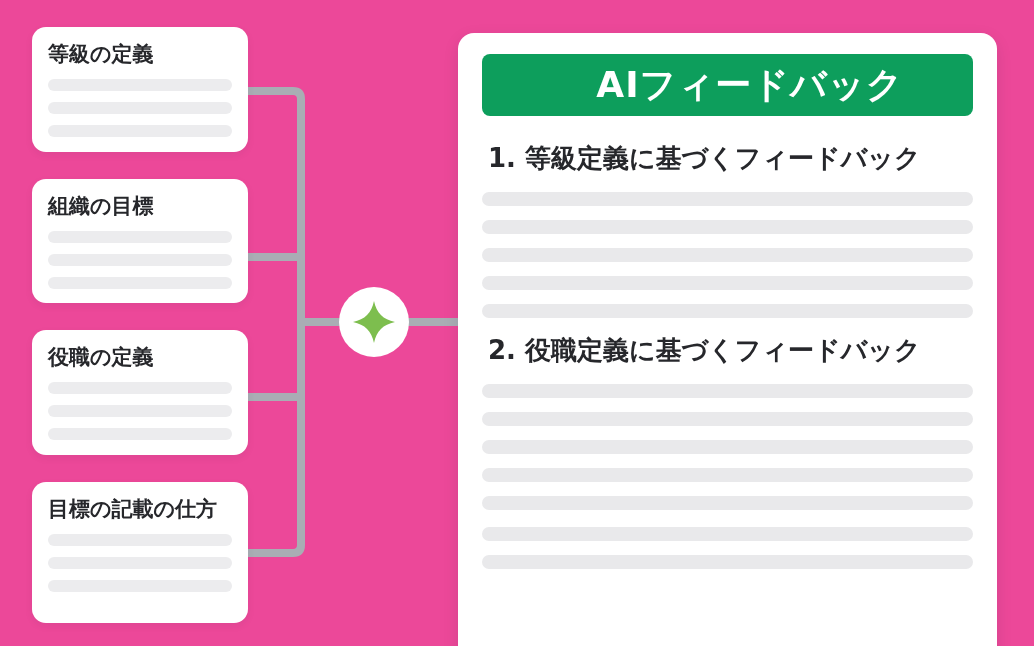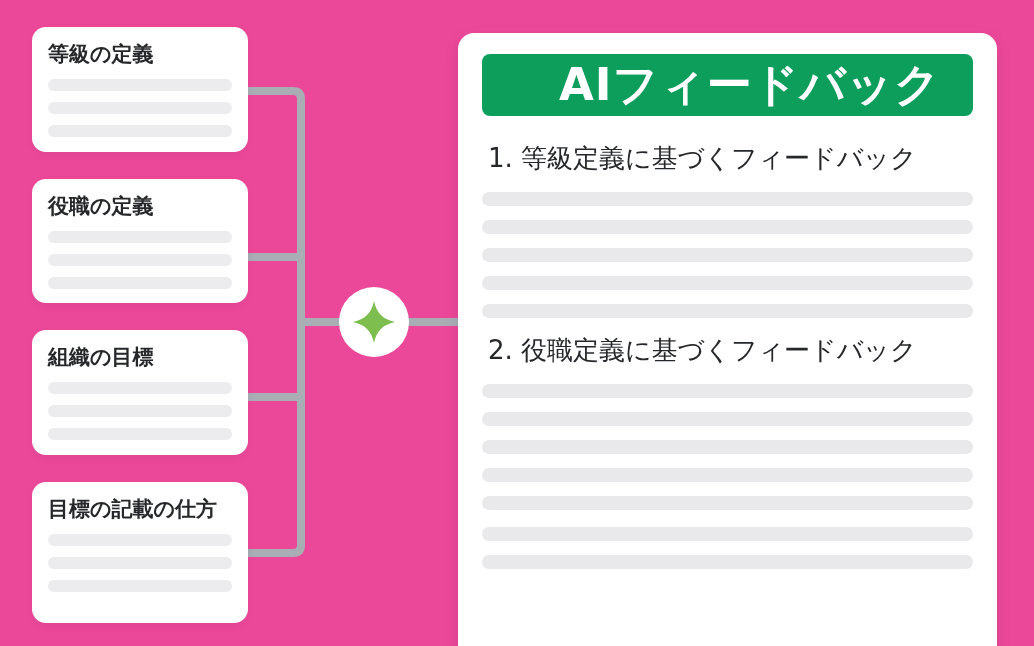--- a/index.html
+++ b/index.html
@@ -38,28 +38,28 @@
   .card .skeleton:last-child{margin-bottom:0;}
   
   .panel{
     position:absolute;left:458px;top:33px;width:539px;height:660px;
     background:#ffffff;border-radius:16px;
     padding:21px 24px;box-sizing:border-box;
     box-shadow:0 5px 16px rgba(20,30,50,0.10);
   }
   .banner{
     height:62px;border-radius:8px;background:#0d9e5c;
-    color:#ffffff;font-size:45px;font-weight:700;letter-spacing:1px;
+    color:#ffffff;font-size:36px;font-weight:700;letter-spacing:1px;
     display:flex;align-items:center;justify-content:center;
     margin-bottom:27px;
     padding-left:45px;
   }
   .section{margin-bottom:17px;}
   .section-heading{
-    font-size:26px;font-weight:400;line-height:30px;
+    font-size:26px;font-weight:700;line-height:30px;
     color:#26272b;margin:0 0 19px 6px;white-space:nowrap;
   }
   .panel .skeleton{
     height:14px;border-radius:7px;background:#e9e9eb;margin-bottom:14px;
   }
 </style>
 </head>
 <body>
 
 <div class="canvas">
@@ -82,30 +82,30 @@
   <div class="card">
     <div class="card-title">等級の定義</div>
     <div class="card-lines">
           <div class="skeleton"></div>
           <div class="skeleton"></div>
           <div class="skeleton"></div>
         </div>
   </div>
 
   <div class="card">
-    <div class="card-title">役職の定義</div>
+    <div class="card-title">組織の目標</div>
     <div class="card-lines">
           <div class="skeleton"></div>
           <div class="skeleton"></div>
           <div class="skeleton"></div>
         </div>
   </div>
 
   <div class="card">
-    <div class="card-title">組織の目標</div>
+    <div class="card-title">役職の定義</div>
     <div class="card-lines">
           <div class="skeleton"></div>
           <div class="skeleton"></div>
           <div class="skeleton"></div>
         </div>
   </div>
 
   <div class="card">
     <div class="card-title">目標の記載の仕方</div>
     <div class="card-lines">

